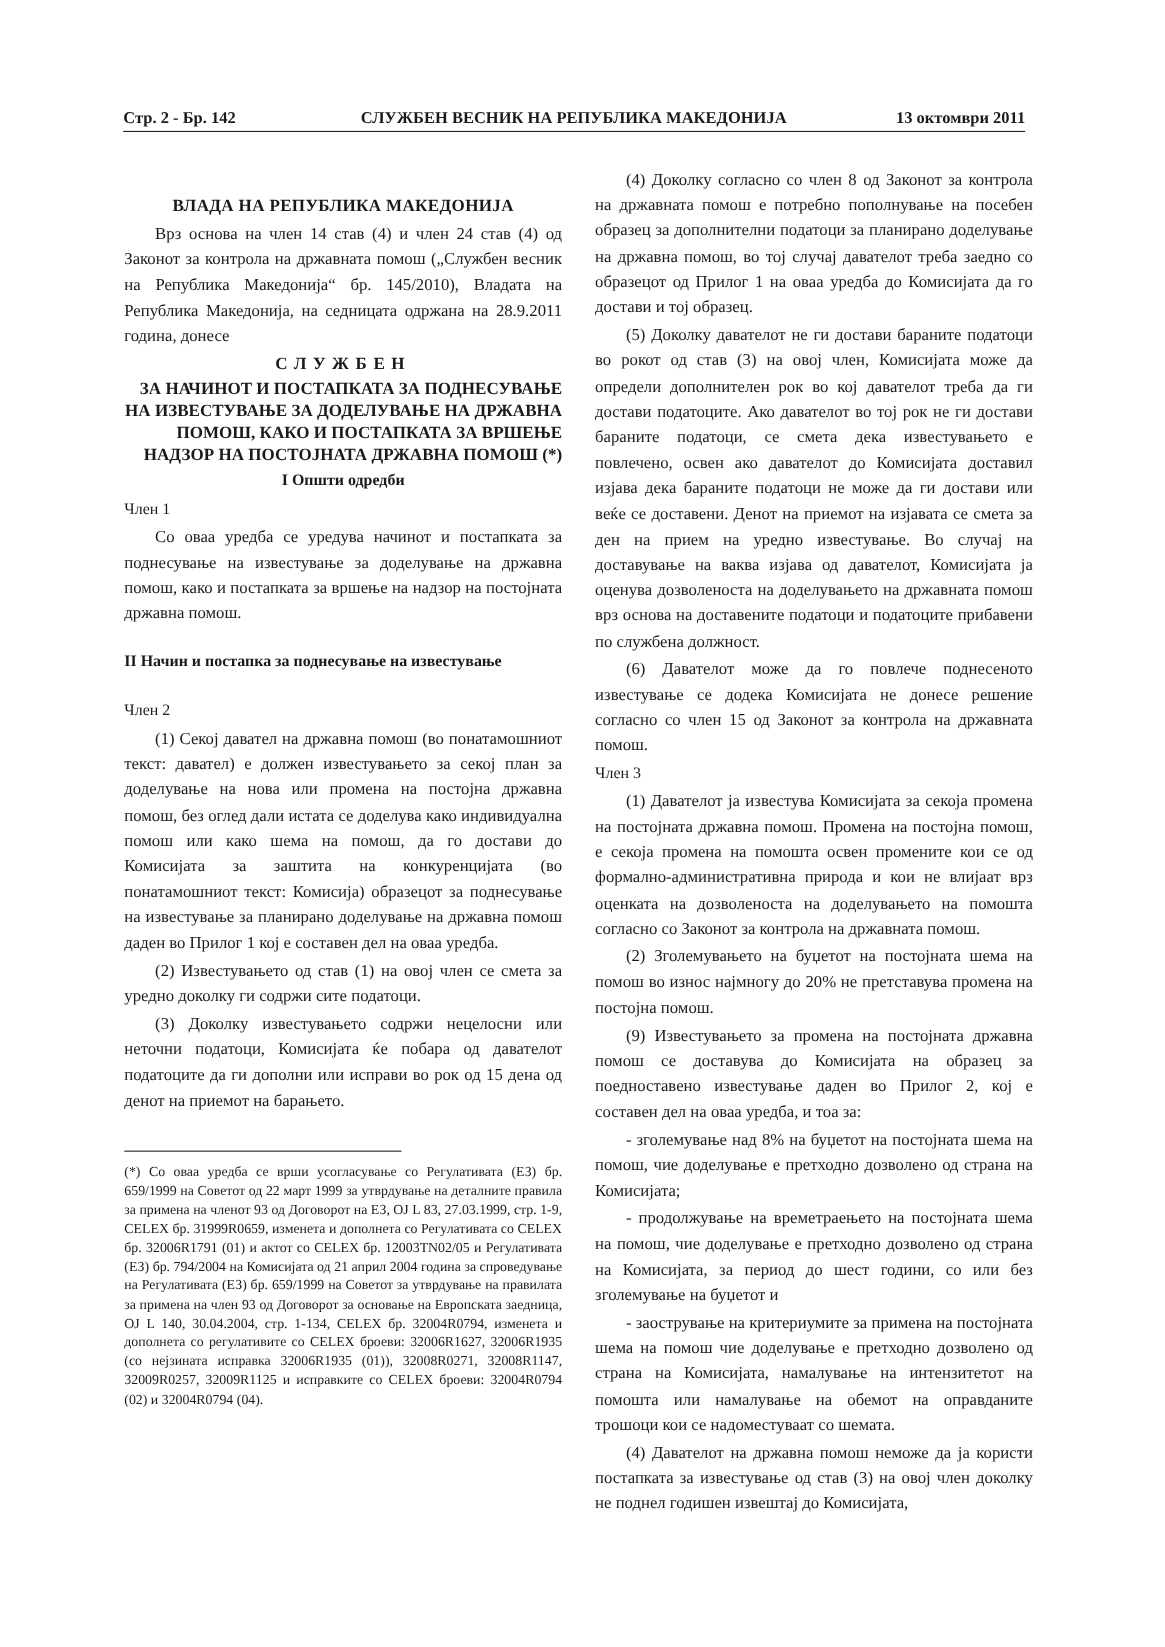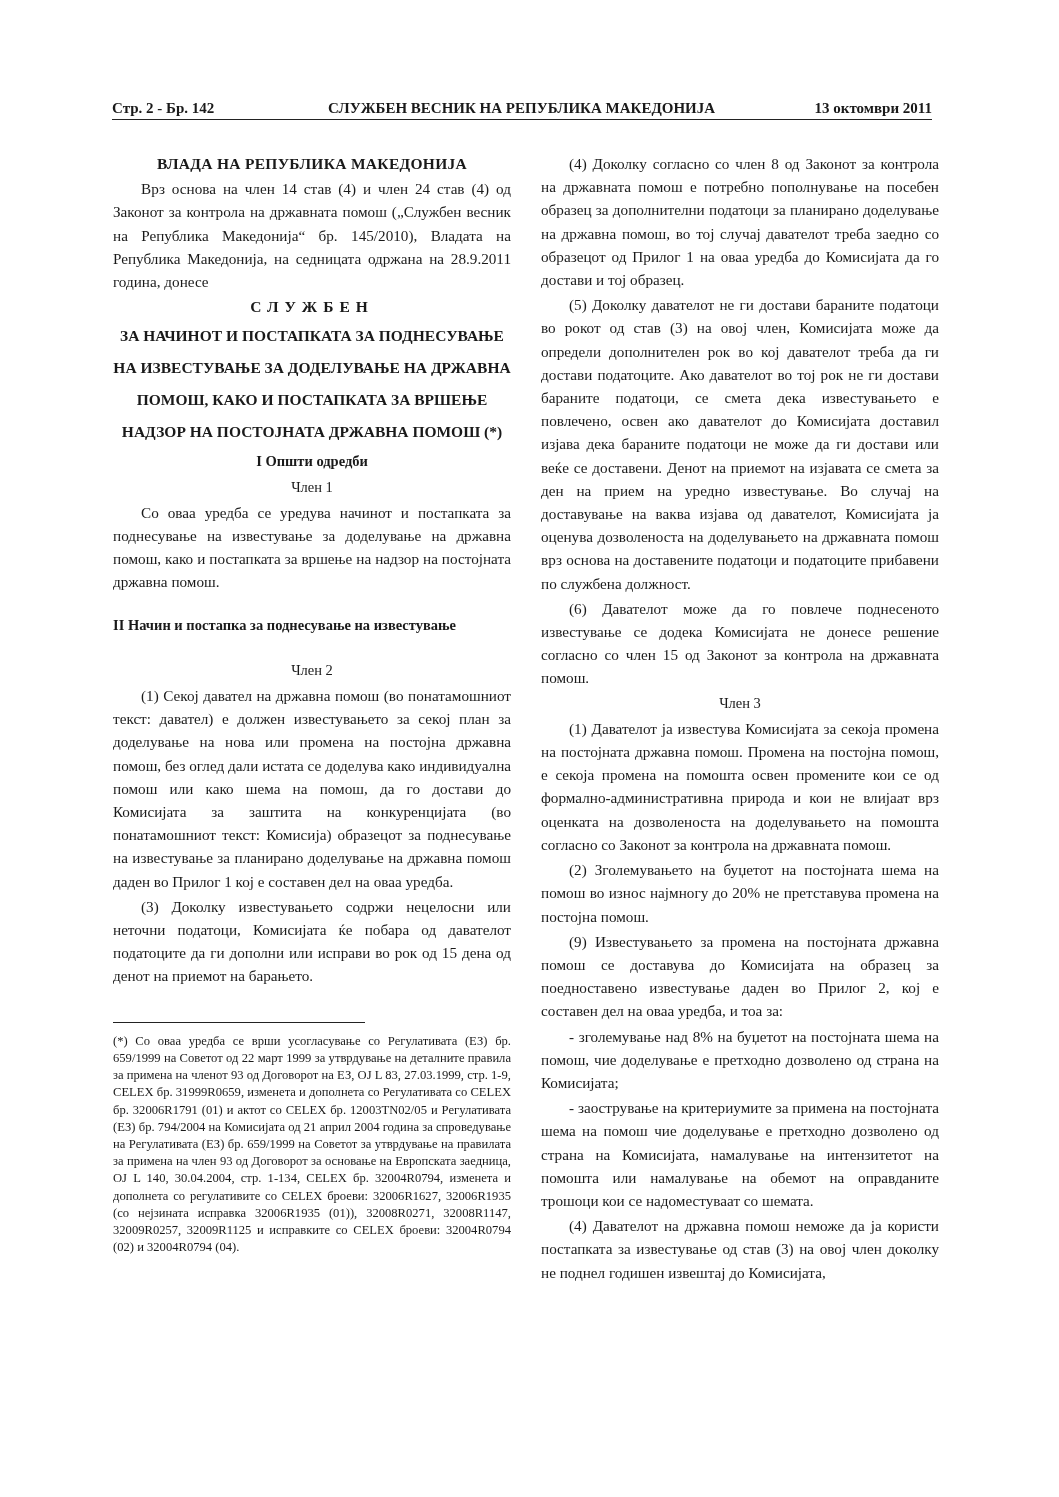--- a/index.html
+++ b/index.html
@@ -16,30 +16,30 @@
     .header .left { position: absolute; left: 0; top: 0; }
     .header .center { position: absolute; left: 216px; top: 0; }
     .header .right { position: absolute; right: 0; top: 0; margin-left: 20px; }
     .header .rule {
       position: absolute; left: 0; right: 0; top: 19px; height: 1px; background: #222;
     }
     .col {
       position: absolute; top: 152px; width: 398px;
       font-size: 15.2px; line-height: 23.2px; text-align: justify;
     }
-    .col.left { left: 113px; }
+    .col.left { left: 113px; margin-top: 24px; }
     .col.right { left: 541px; }
     .col p { margin: 0 0 2px 0; text-indent: 28px; }
     .gov-title { font-weight: bold; text-align: center; font-size: 15.5px; letter-spacing: 0.3px; margin: 0; }
     .doc-number { font-weight: bold; margin: 0 0 2px 0; }
     .reg-title { font-weight: bold; text-align: center; letter-spacing: 6px; margin: 26px 0 0 0; font-size: 15.5px; }
-    .reg-subtitle { font-weight: bold; text-align: center; font-size: 15.5px; line-height: 32px; margin: 0 0 26px 0; }
+    .reg-subtitle { font-weight: bold; text-align: right; font-size: 15.5px; line-height: 20px; margin: 0 0 26px 0; }
     .section-heading { font-weight: bold; text-align: center; margin: 0 0 20px 0; font-size: 14.5px; }
     .section-heading.left-align { text-align: left; font-size: 14.5px; margin: 20px 0 22px 0; }
-    .article { text-align: center; text-indent: 0 !important; margin: 12px 0 0 0; font-size: 14.5px; }
+    .article { text-align: left; text-indent: 0 !important; margin: 12px 0 0 0; font-size: 14.5px; }
     .right .article { }
     .footnote-rule {
       width: 252px; height: 1px; background: #222; margin: 34px 0 10px 0;
     }
     .footnote { font-size: 12.6px; line-height: 17.2px; text-align: justify; margin: 0; }
     .bullet { text-indent: 28px; }
   </style>
 </head>
 <body>
 
@@ -54,29 +54,31 @@
   <p class="gov-title" style="text-indent:0">ВЛАДА НА РЕПУБЛИКА МАКЕДОНИЈА</p>
   <p>Врз основа на член 14 став (4) и член 24 став (4) од Законот за контрола на државната помош („Службен весник на Република Македонија“ бр. 145/2010), Владата на Република Македонија, на седницата одржана на 28.9.2011 година, донесе</p>
   <p class="reg-title" style="text-indent:0">СЛУЖБЕН</p>
   <p class="reg-subtitle" style="text-indent:0">ЗА НАЧИНОТ И ПОСТАПКАТА ЗА ПОДНЕСУВАЊЕ НА ИЗВЕСТУВАЊЕ ЗА ДОДЕЛУВАЊЕ НА ДРЖАВНА ПОМОШ, КАКО И ПОСТАПКАТА ЗА ВРШЕЊЕ НАДЗОР НА ПОСТОЈНАТА ДРЖАВНА ПОМОШ (*)</p>
   <p class="section-heading" style="text-indent:0">I Општи одредби</p>
   <p class="article">Член 1</p>
   <p>Со оваа уредба се уредува начинот и постапката за поднесување на известување за доделување на државна помош, како и постапката за вршење на надзор на постојната државна помош.</p>
   <p class="section-heading left-align" style="text-indent:0">II Начин и постапка за поднесување на известување</p>
   <p class="article">Член 2</p>
   <p>(1) Секој давател на државна помош (во понатамошниот текст: давател) е должен известувањето за секој план за доделување на нова или промена на постојна државна помош, без оглед дали истата се доделува како индивидуална помош или како шема на помош, да го достави до Комисијата за заштита на конкуренцијата (во понатамошниот текст: Комисија) образецот за поднесување на известување за планирано доделување на државна помош даден во Прилог 1 кој е составен дел на оваа уредба.</p>
+  <p>(2) Известувањето од став (1) на овој член се смета за уредно доколку ги содржи сите податоци.</p>
   <p>(3) Доколку известувањето содржи нецелосни или неточни податоци, Комисијата ќе побара од давателот податоците да ги дополни или исправи во рок од 15 дена од денот на приемот на барањето.</p>
   <div class="footnote-rule"></div>
   <p class="footnote" style="text-indent:0">(*) Со оваа уредба се врши усогласување со Регулативата (ЕЗ) бр. 659/1999 на Советот од 22 март 1999 за утврдување на деталните правила за примена на членот 93 од Договорот на ЕЗ, OJ L 83, 27.03.1999, стр. 1-9, CELEX бр. 31999R0659, изменета и дополнета со Регулативата со CELEX бр. 32006R1791 (01) и актот со CELEX бр. 12003TN02/05 и Регулативата (ЕЗ) бр. 794/2004 на Комисијата од 21 април 2004 година за спроведување на Регулативата (ЕЗ) бр. 659/1999 на Советот за утврдување на правилата за примена на член 93 од Договорот за основање на Европската заедница, OJ L 140, 30.04.2004, стр. 1-134, CELEX бр. 32004R0794, изменета и дополнета со регулативите со CELEX броеви: 32006R1627, 32006R1935 (со нејзината исправка 32006R1935 (01)), 32008R0271, 32008R1147, 32009R0257, 32009R1125 и исправките со CELEX броеви: 32004R0794 (02) и 32004R0794 (04).</p>
 </div>
 
 <div class="col right">
   <p>(4) Доколку согласно со член 8 од Законот за контрола на државната помош е потребно пополнување на посебен образец за дополнителни податоци за планирано доделување на државна помош, во тој случај давателот треба заедно со образецот од Прилог 1 на оваа уредба до Комисијата да го достави и тој образец.</p>
   <p>(5) Доколку давателот не ги достави бараните податоци во рокот од став (3) на овој член, Комисијата може да определи дополнителен рок во кој давателот треба да ги достави податоците. Ако давателот во тој рок не ги достави бараните податоци, се смета дека известувањето е повлечено, освен ако давателот до Комисијата доставил изјава дека бараните податоци не може да ги достави или веќе се доставени. Денот на приемот на изјавата се смета за ден на прием на уредно известување. Во случај на доставување на ваква изјава од давателот, Комисијата ја оценува дозволеноста на доделувањето на државната помош врз основа на доставените податоци и податоците прибавени по службена должност.</p>
   <p>(6) Давателот може да го повлече поднесеното известување се додека Комисијата не донесе решение согласно со член 15 од Законот за контрола на државната помош.</p>
   <p class="article">Член 3</p>
   <p>(1) Давателот ја известува Комисијата за секоја промена на постојната државна помош. Промена на постојна помош, е секоја промена на помошта освен промените кои се од формално-административна природа и кои не влијаат врз оценката на дозволеноста на доделувањето на помошта согласно со Законот за контрола на државната помош.</p>
   <p>(2) Зголемувањето на буџетот на постојната шема на помош во износ најмногу до 20% не претставува промена на постојна помош.</p>
   <p>(9) Известувањето за промена на постојната државна помош се доставува до Комисијата на образец за поедноставено известување даден во Прилог 2, кој е составен дел на оваа уредба, и тоа за:</p>
   <p class="bullet">- зголемување над 8% на буџетот на постојната шема на помош, чие доделување е претходно дозволено од страна на Комисијата;</p>
+  <p class="bullet">- продолжување на времетраењето на постојната шема на помош, чие доделување е претходно дозволено од страна на Комисијата, за период до шест години, со или без зголемување на буџетот и</p>
   <p class="bullet">- заострување на критериумите за примена на постојната шема на помош чие доделување е претходно дозволено од страна на Комисијата, намалување на интензитетот на помошта или намалување на обемот на оправданите трошоци кои се надоместуваат со шемата.</p>
   <p>(4) Давателот на државна помош неможе да ја користи постапката за известување од став (3) на овој член доколку не поднел годишен извештај до Комисијата,</p>
 </div>
 
 </body></html>

